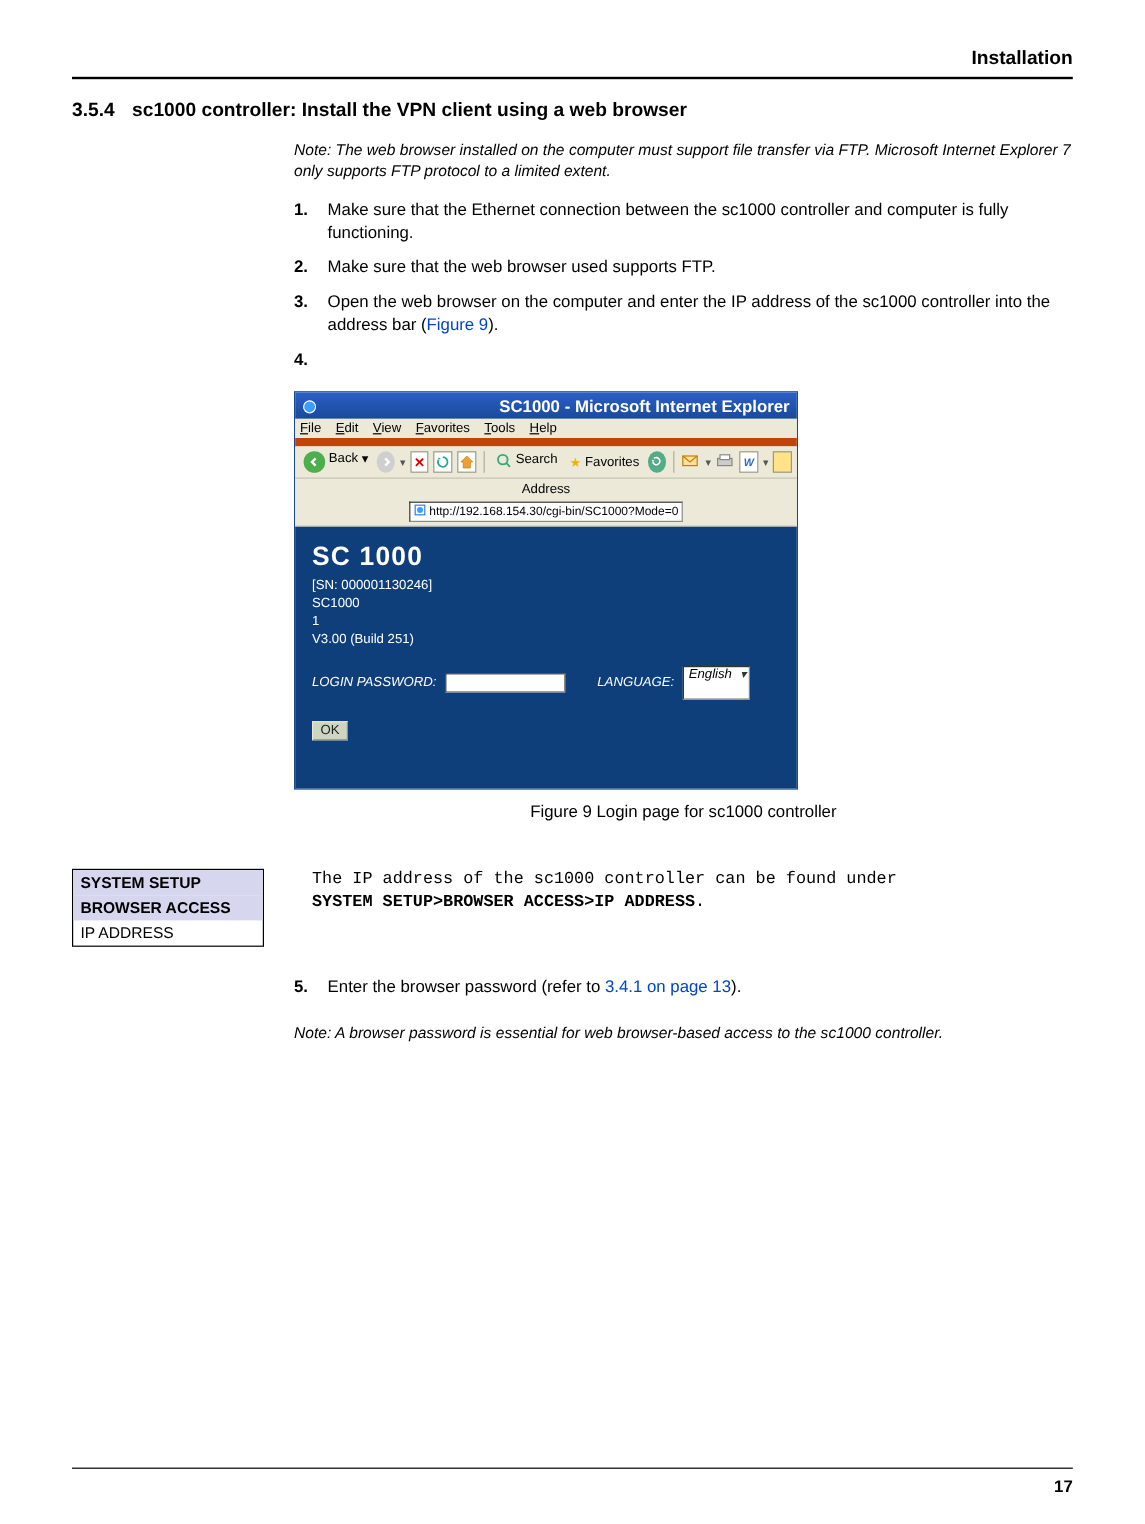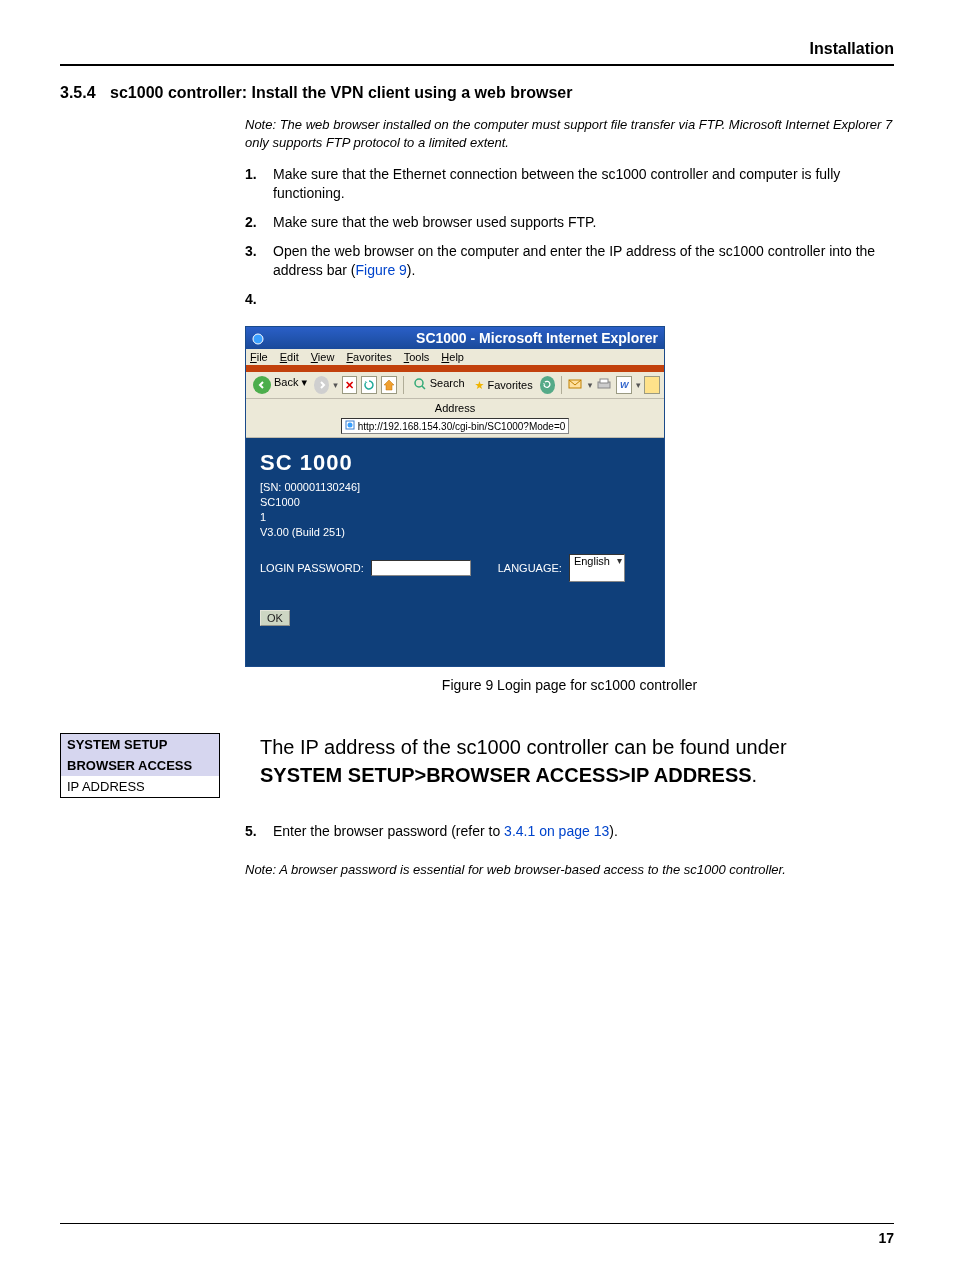--- a/index.html
+++ b/index.html
@@ -147,21 +147,22 @@
     font-weight: bold;
     font-size: 22px;
     letter-spacing: 1px;
     margin-bottom: 4px;
   }
   .sc-info { font-size: 11px; line-height: 1.35; margin-bottom: 14px; }
   .login-row {
     display: flex;
     align-items: center;
     gap: 7px;
-    margin-bottom: 28px;
+    margin-bottom: 18px;
+    font-style: italic;
   }
   .login-row .pw-box {
     width: 100px; height: 16px; background:#fff; border:1px inset #888;
   }
   .login-row .lang-sel {
     background:#fff; color:#000; border:1px inset #888;
     padding: 0 14px 0 4px; height:28px; font-size:11px;
     position:relative;
   }
   .login-row .lang-sel::after{
@@ -188,23 +189,24 @@
   .menu-box {
     border: 1px solid #000;
     font-size: 13px;
     width: 160px;
   }
   .menu-box .row {
     padding: 3px 6px;
   }
   .menu-box .shaded { background: #d6d6ef; font-weight: bold; }
   .ip-desc {
-    font-size: 20px;
+    font-size: 14px;
     line-height: 1.4;
     flex:1;
+    font-family:Liberation Mono, monospace;
   }
   .ip-desc .path { font-weight: bold; }
   .footer-rule {
     border: none;
     border-top: 1px solid #000;
     position: absolute;
     left: 60px; right: 60px;
     bottom: 46px;
   }
   .page-num {

